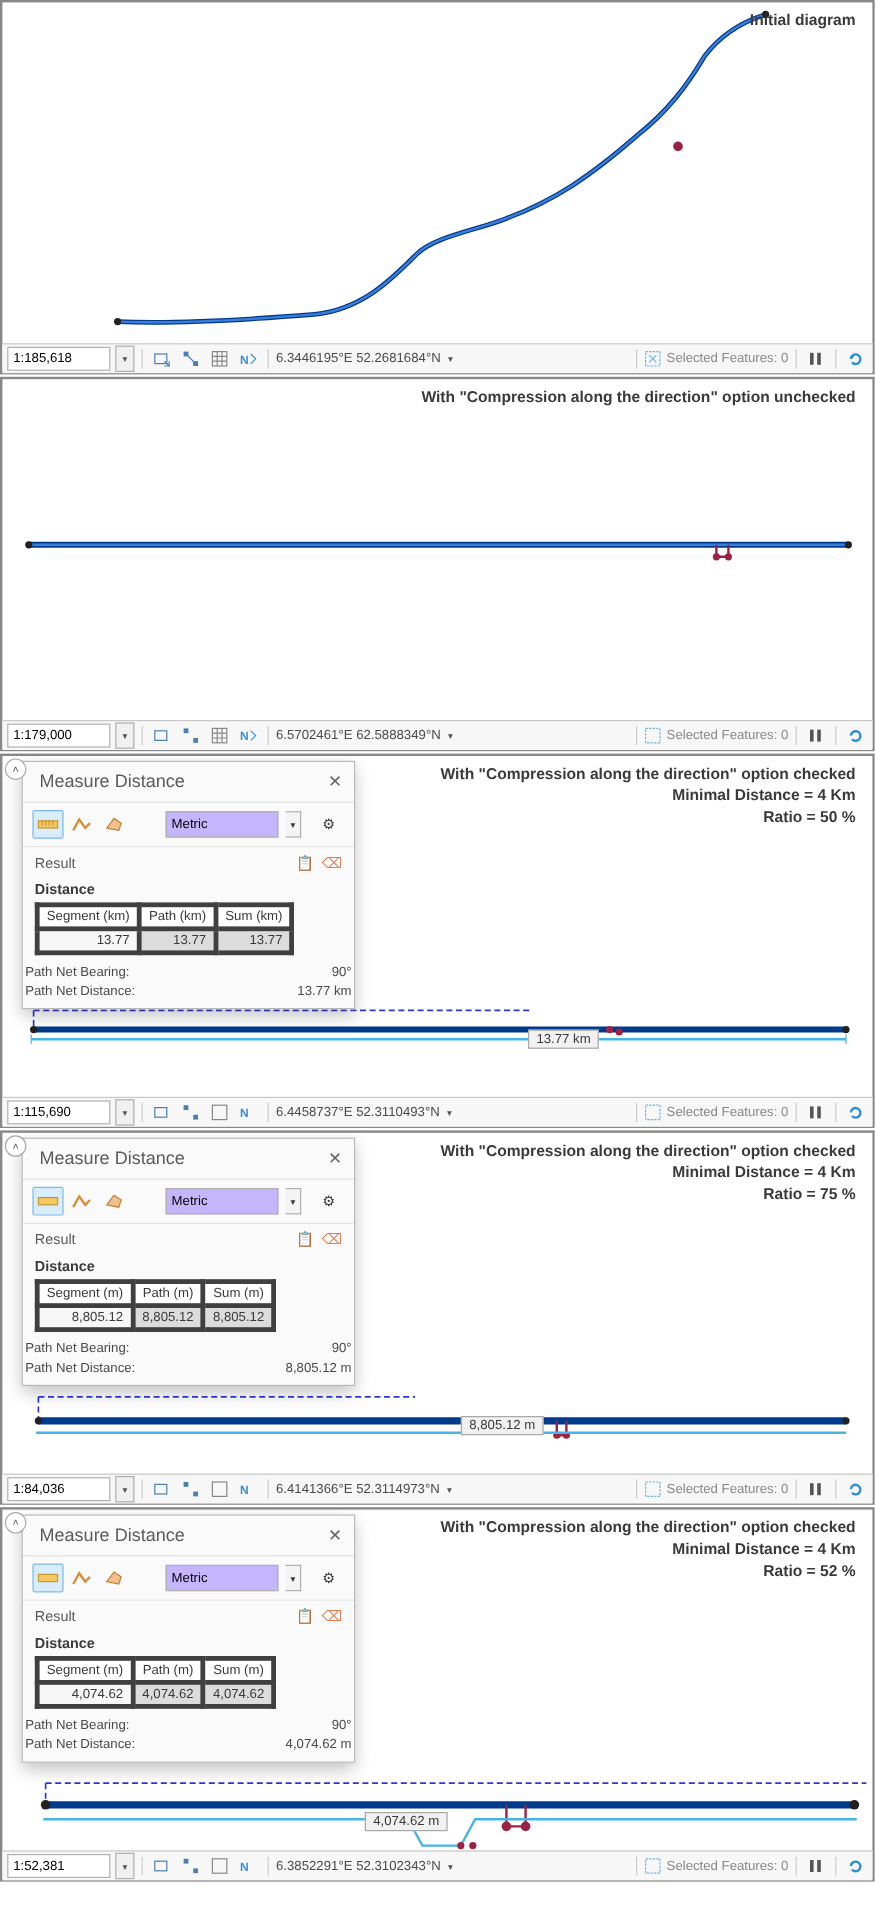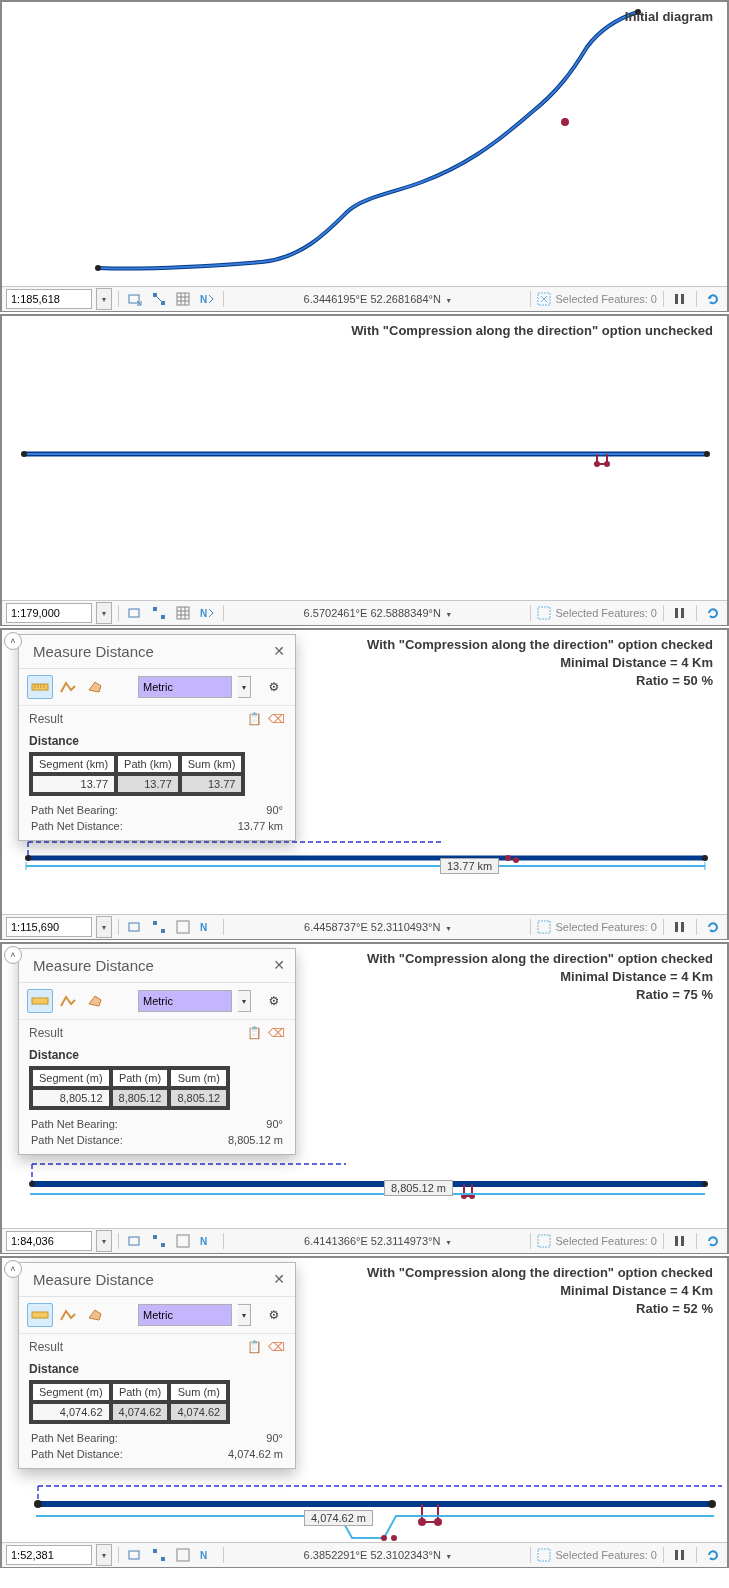--- a/index.html
+++ b/index.html
@@ -4,21 +4,21 @@
 <style>
 body { margin: 0; font-family: "Segoe UI", Arial, sans-serif; font-size: 12px; background: #fff; color: #3a3a3a; }
 .panel { border: 2px solid #888; box-sizing: border-box; margin-bottom: 2px; position: relative; background: #fff; }
 .panel-canvas { position: relative; width: 100%; }
 .title-text { position: absolute; right: 14px; top: 6px; font-weight: bold; font-size: 13px; text-align: right; line-height: 1.4; color: #3a3a3a; }
 .statusbar { display: flex; align-items: center; height: 24px; border-top: 1px solid #c8c8c8; background: #f7f7f7; padding: 0 4px; gap: 4px; }
 .scale-input { width: 76px; height: 18px; border: 1px solid #b0b0b0; background: #fff; font-size: 11px; padding: 0 4px; }
 .scale-dd { width: 14px; height: 20px; border: 1px solid #b0b0b0; background: #f0f0f0; display: flex; align-items: center; justify-content: center; font-size: 8px; color: #555; }
 .sep { width: 1px; height: 16px; background: #ccc; margin: 0 2px; }
 .tool-icon { width: 20px; height: 20px; display: flex; align-items: center; justify-content: center; cursor: default; }
-.coords { flex: 1; text-align: center; font-size: 11px; color: #4a4a4a; }
+.coords { flex: 1; font-size: 11px; color: #4a4a4a; }
 .coords-dd { font-size: 8px; color: #555; margin-left: 6px; }
 .selfeat { font-size: 11px; color: #888; display: flex; align-items: center; gap: 4px; }
 
 .collapse-btn { position: absolute; left: 2px; top: 2px; width: 16px; height: 16px; border-radius: 50%; border: 1px solid #aaa; background: #fff; display: flex; align-items: center; justify-content: center; font-size: 9px; color: #555; z-index: 10; }
 
 .measure { position: absolute; left: 16px; top: 4px; width: 276px; border: 1px solid #b8b8b8; background: #fafafa; box-shadow: 0 6px 14px rgba(0,0,0,0.25); z-index: 5; }
 .measure-header { display: flex; align-items: flex-start; padding: 8px 10px 8px 14px; border-bottom: 1px solid #e2e2e2; }
 .measure-title { font-size: 15px; color: #5b5b5b; flex: 1; }
 .measure-close { font-size: 14px; color: #666; cursor: default; }
 .measure-toolbar { display: flex; align-items: center; padding: 6px 8px; gap: 6px; border-bottom: 1px solid #e6e6e6; }
@@ -27,21 +27,21 @@
 .mt-btn.active { border-color: #7db8e8; background: #d9ecfa; }
 .unit-select { width: 84px; height: 20px; border: 1px solid #b0b0b0; background: #c4b5fd; font-size: 11px; padding: 0 4px; margin-left: 4px; }
 .unit-dd { width: 12px; height: 20px; border: 1px solid #b0b0b0; border-left: none; background: #f4f4f4; display: flex; align-items: center; justify-content: center; font-size: 8px; }
 .result-row { display: flex; align-items: center; padding: 6px 10px; font-size: 12px; color: #5a5a5a; }
 .result-row .icons-right { margin-left: auto; display: flex; gap: 6px; }
 .distance-hdr { padding: 2px 10px 4px; font-weight: bold; font-size: 12px; }
 .dtable { margin: 0 10px 6px; border-collapse: collapse; font-size: 11px; }
 .dtable th, .dtable td { border: 4px solid #404040; padding: 2px 6px; text-align: right; background: #f7f7f7; }
 .dtable th { font-weight: normal; text-align: center; background: #fff; }
 .dtable td.path, .dtable td.sum { background: #dcdcdc; }
-.path-row { display: flex; padding: 2px 12px; font-size: 11px; color: #4a4a4a; }
+.path-row { display: flex; padding: 2px 2px; font-size: 11px; color: #4a4a4a; }
 .path-row .v { margin-left: auto; }
 
 .line-annot { position: absolute; background: #f1f1f1; border: 1px solid #a8a8a8; padding: 1px 6px; font-size: 11px; z-index: 3; }
 
 svg { display: block; }
 </style>
 </head>
 <body>
 
 <div class="panel" style="height:312px;">

